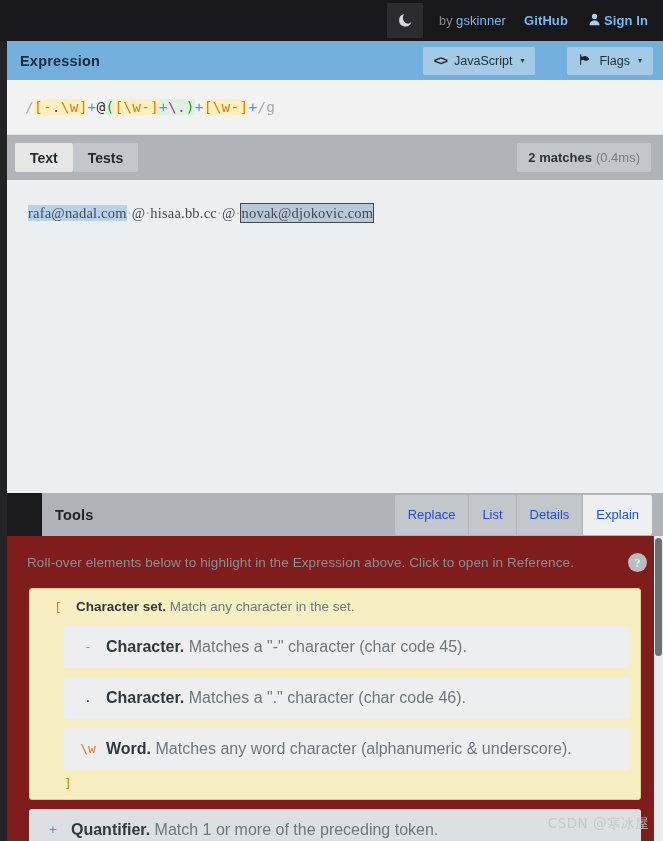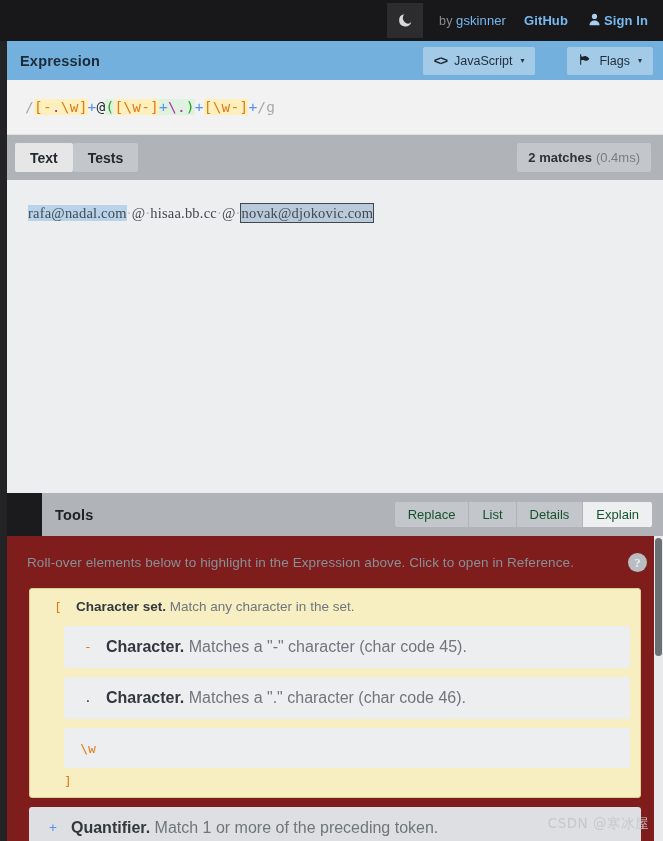--- a/index.html
+++ b/index.html
@@ -118,22 +118,22 @@
   }
   .ws-dot { color: #b3b8bd; }
 
   
   .tools-header {
     position: absolute; left: 7px; top: 493px; width: 656px; height: 43px;
     background: #b0b4b8; display: flex; align-items: center; padding: 0 8px 0 13px; margin-left: 35px;
   }
   .tools-title { color: #1d2227; font-size: 14.5px; font-weight: 700; flex: 1; letter-spacing: .2px; }
   .tool-btn {
-    height: 25px; display: flex; align-items: center; padding: 0 13px;
-    font-size: 13px; color: #14532d; cursor: pointer; background: #c3c6ca;
+    height: 40px; display: flex; align-items: center; padding: 0 13px;
+    font-size: 13px; color: #1d4ed8; cursor: pointer; background: #c3c6ca;
     border-right: 1px solid #b0b4b8;
   }
   .tool-btn:first-of-type { border-radius: 2px 0 0 2px; }
   .tool-btn.active { background: #eeeff0; font-weight: 400; border-right: none; border-radius: 0 2px 2px 0; }
   .close-x {
     width: 30px; height: 30px; display: flex; align-items: center; justify-content: center;
     color: #85898d; font-size: 21px; font-weight: 400; cursor: pointer; margin-left: 8px;
     font-family: "DejaVu Sans", sans-serif;
   }
 
@@ -292,20 +292,21 @@
           <span class="node-text"><b>Character.</b> <span>Matches a "-" character (char code 45).</span></span>
         </div>
 
         <div class="child">
           <span class="node-tok tok-dark">.</span>
           <span class="node-text"><b>Character.</b> <span>Matches a "." character (char code 46).</span></span>
         </div>
 
         <div class="child">
           <span class="node-tok tok-orange">\w</span>
+          <span class="node-text"><b>Word.</b> <span>Matches any word character (alphanumeric &amp; underscore).</span></span>
         </div>
 
         <div class="set-close">
           <span class="node-tok tok-orange" style="display:inline-block">]</span>
         </div>
       </div>
 
       <div class="quant-row">
         <span class="node-tok tok-blue">+</span>
         <span class="node-text"><b>Quantifier.</b> <span>Match 1 or more of the preceding token.</span></span>

